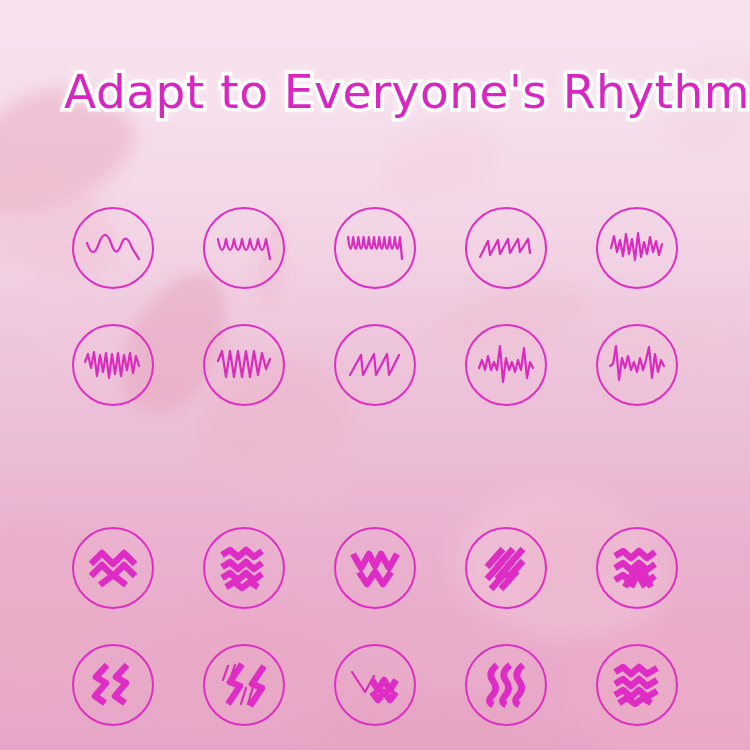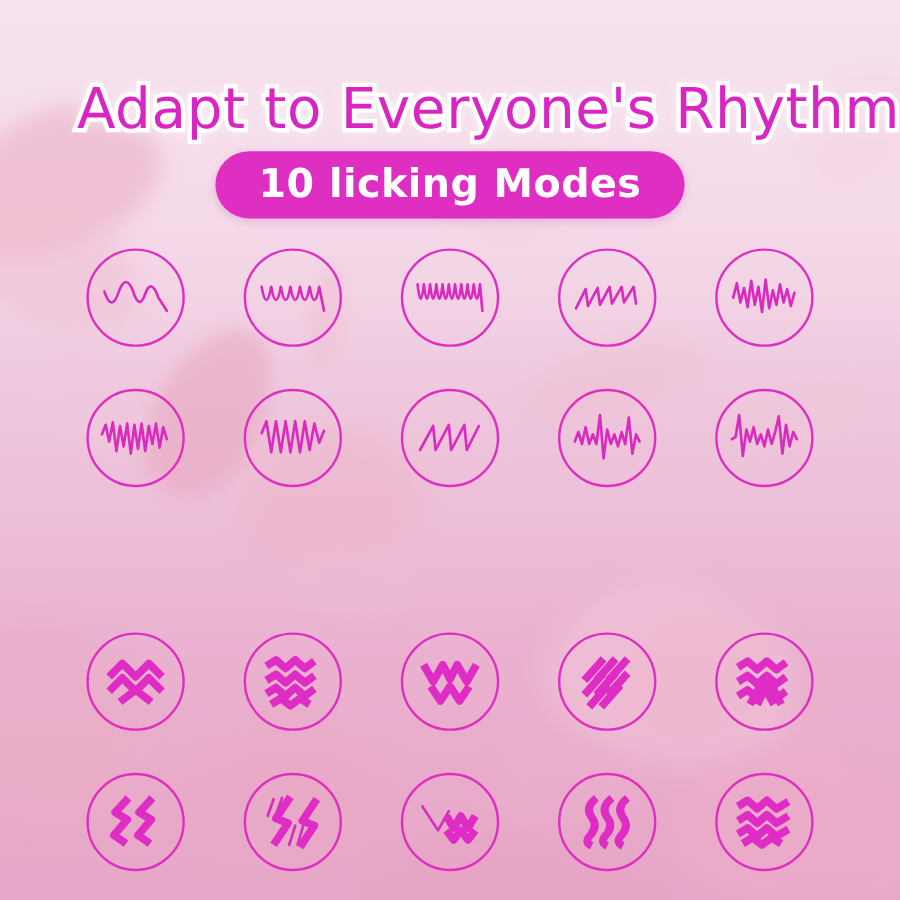--- a/index.html
+++ b/index.html
@@ -135,21 +135,20 @@
     <div class="petal p13"></div>
       <div class="petal p14"></div>
       <div class="petal p15"></div>
     <div class="petal p16"></div>
       <div class="petal p17"></div>
       <div class="petal p18"></div>
   </div>
 
   <div class="title">Adapt to Everyone's Rhythm</div>
 
-  <div class="pill pill-licking">10 licking Modes</div>
 
   <div class="grid grid-licking">
 
     <div class="mode">
       <span>
         <svg width="58" height="34" viewBox="0 0 58 34">
           <path class="wave-thin" d="M3 12 Q9 30 15 12 Q21 -4 27 12 Q32 28 37 14 Q42 0 48 17 L55 28"></path>
         </svg>
       </span>
     </div>

